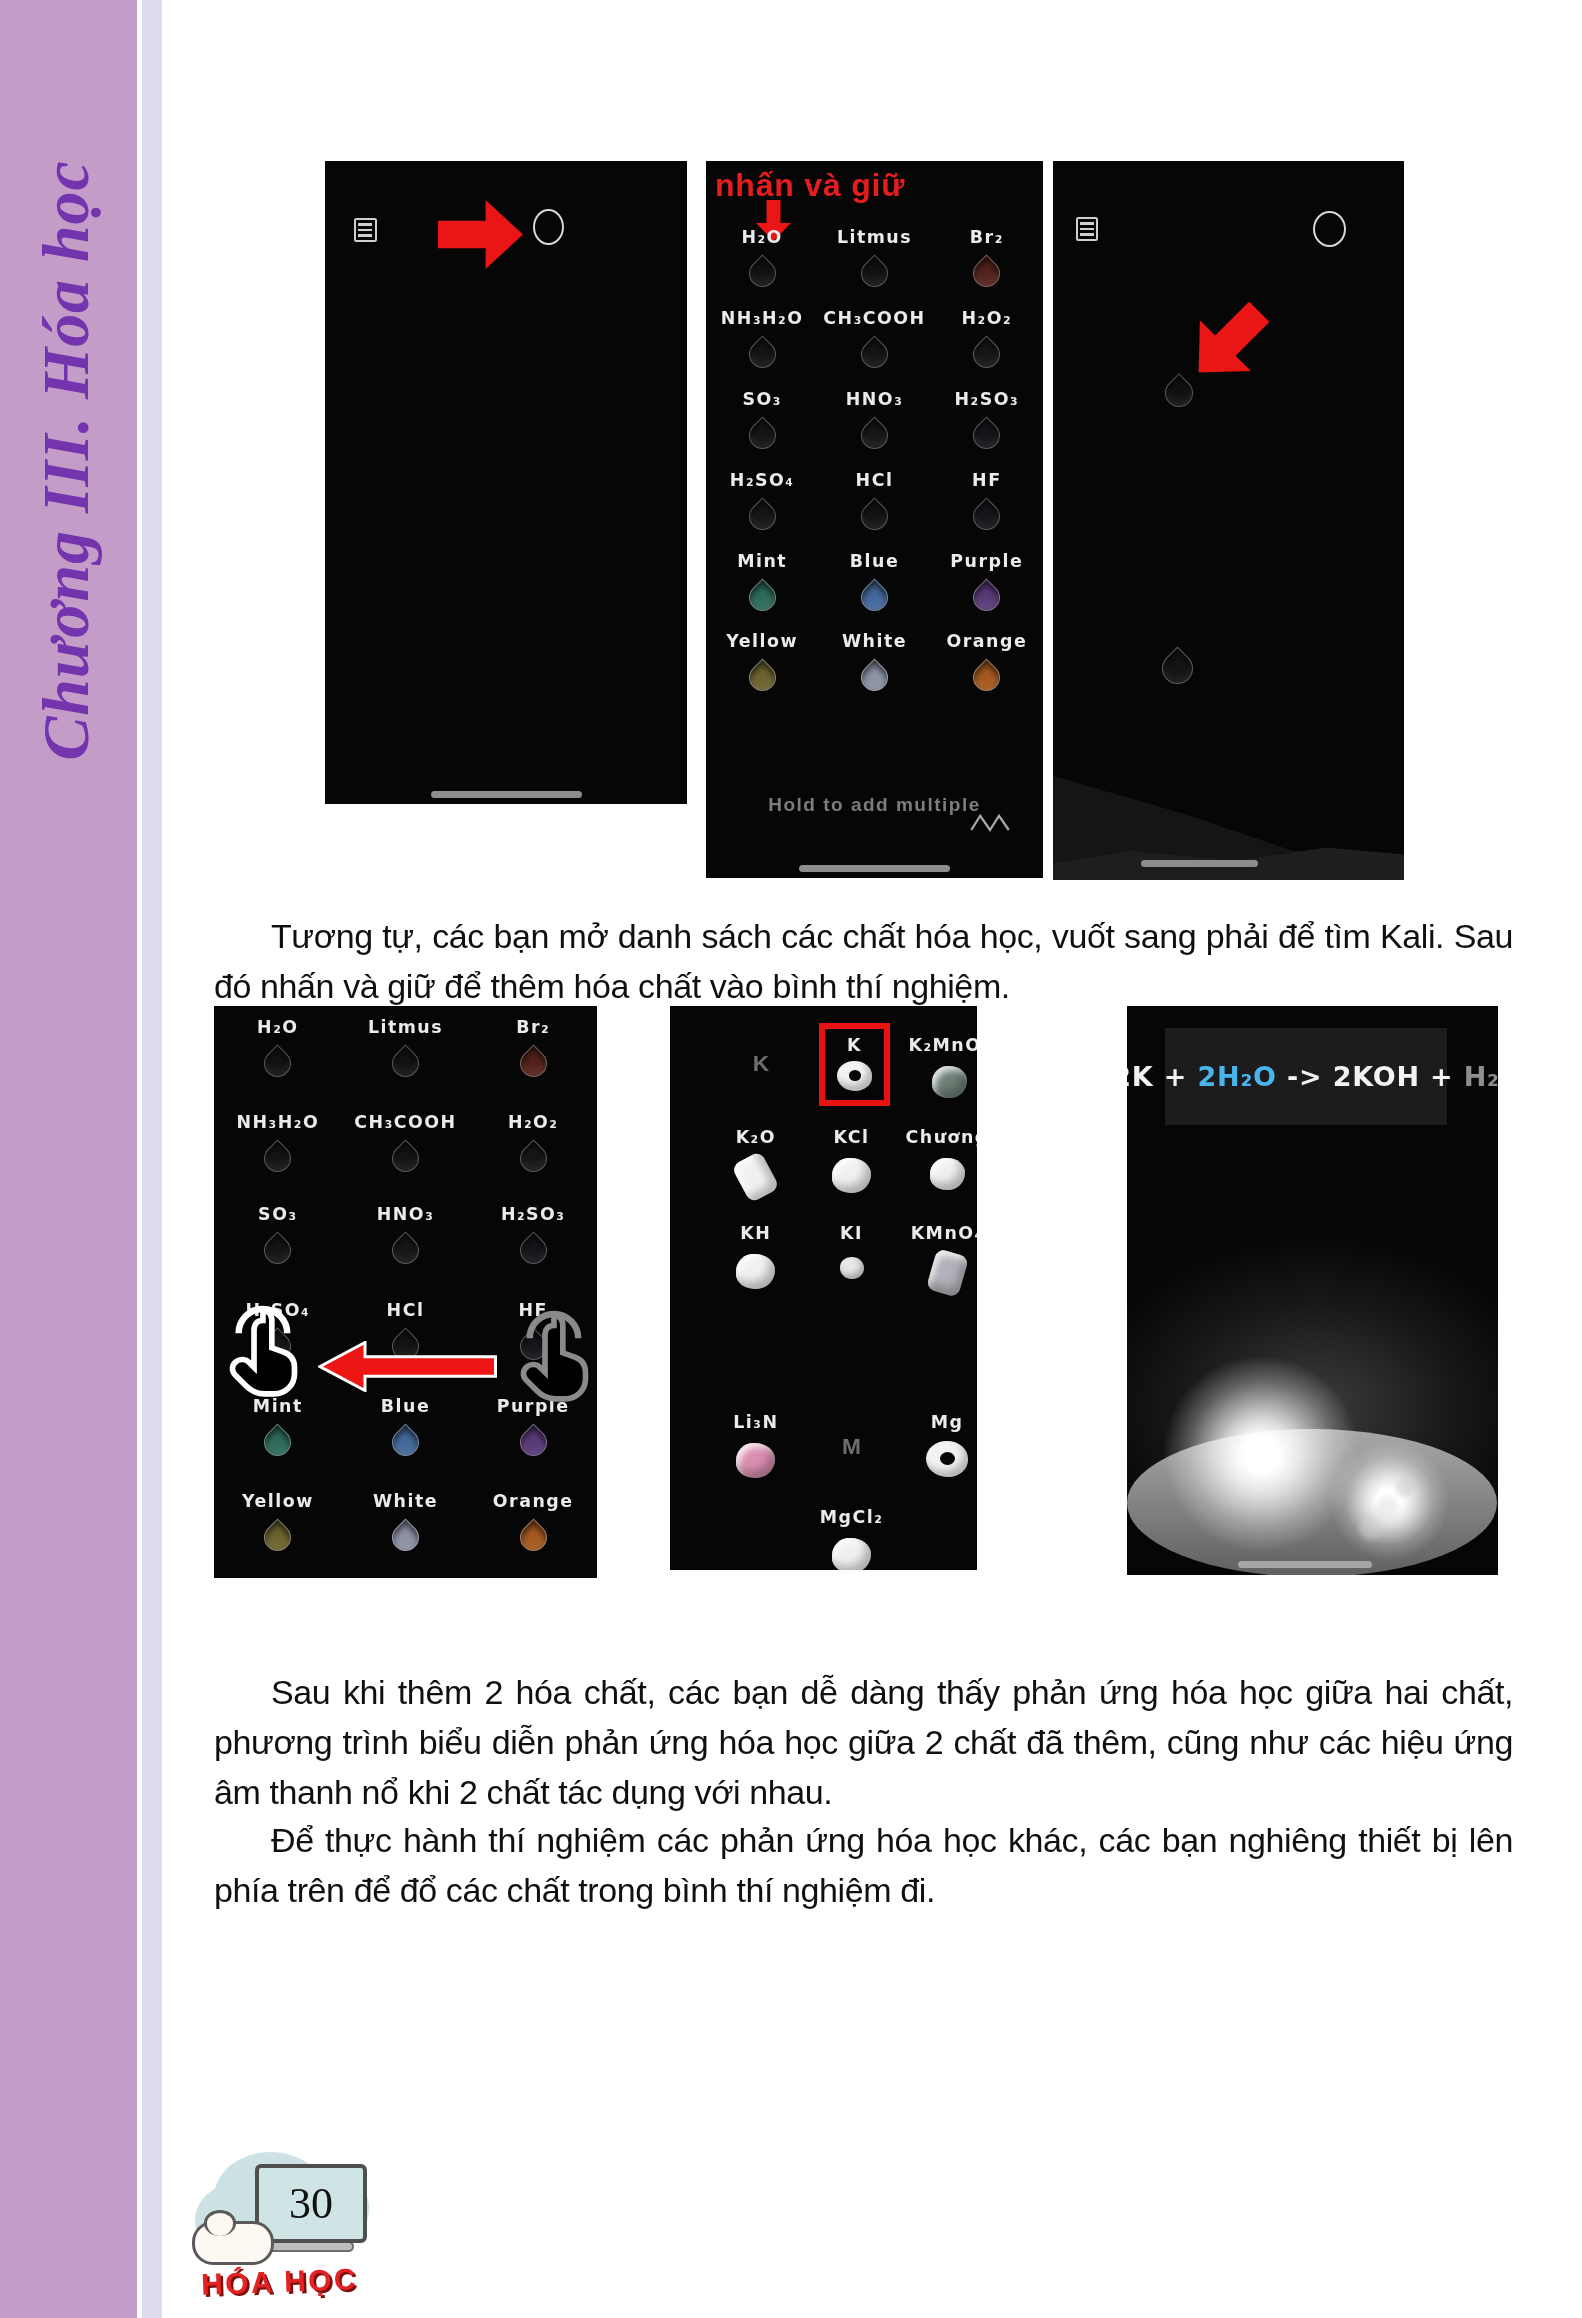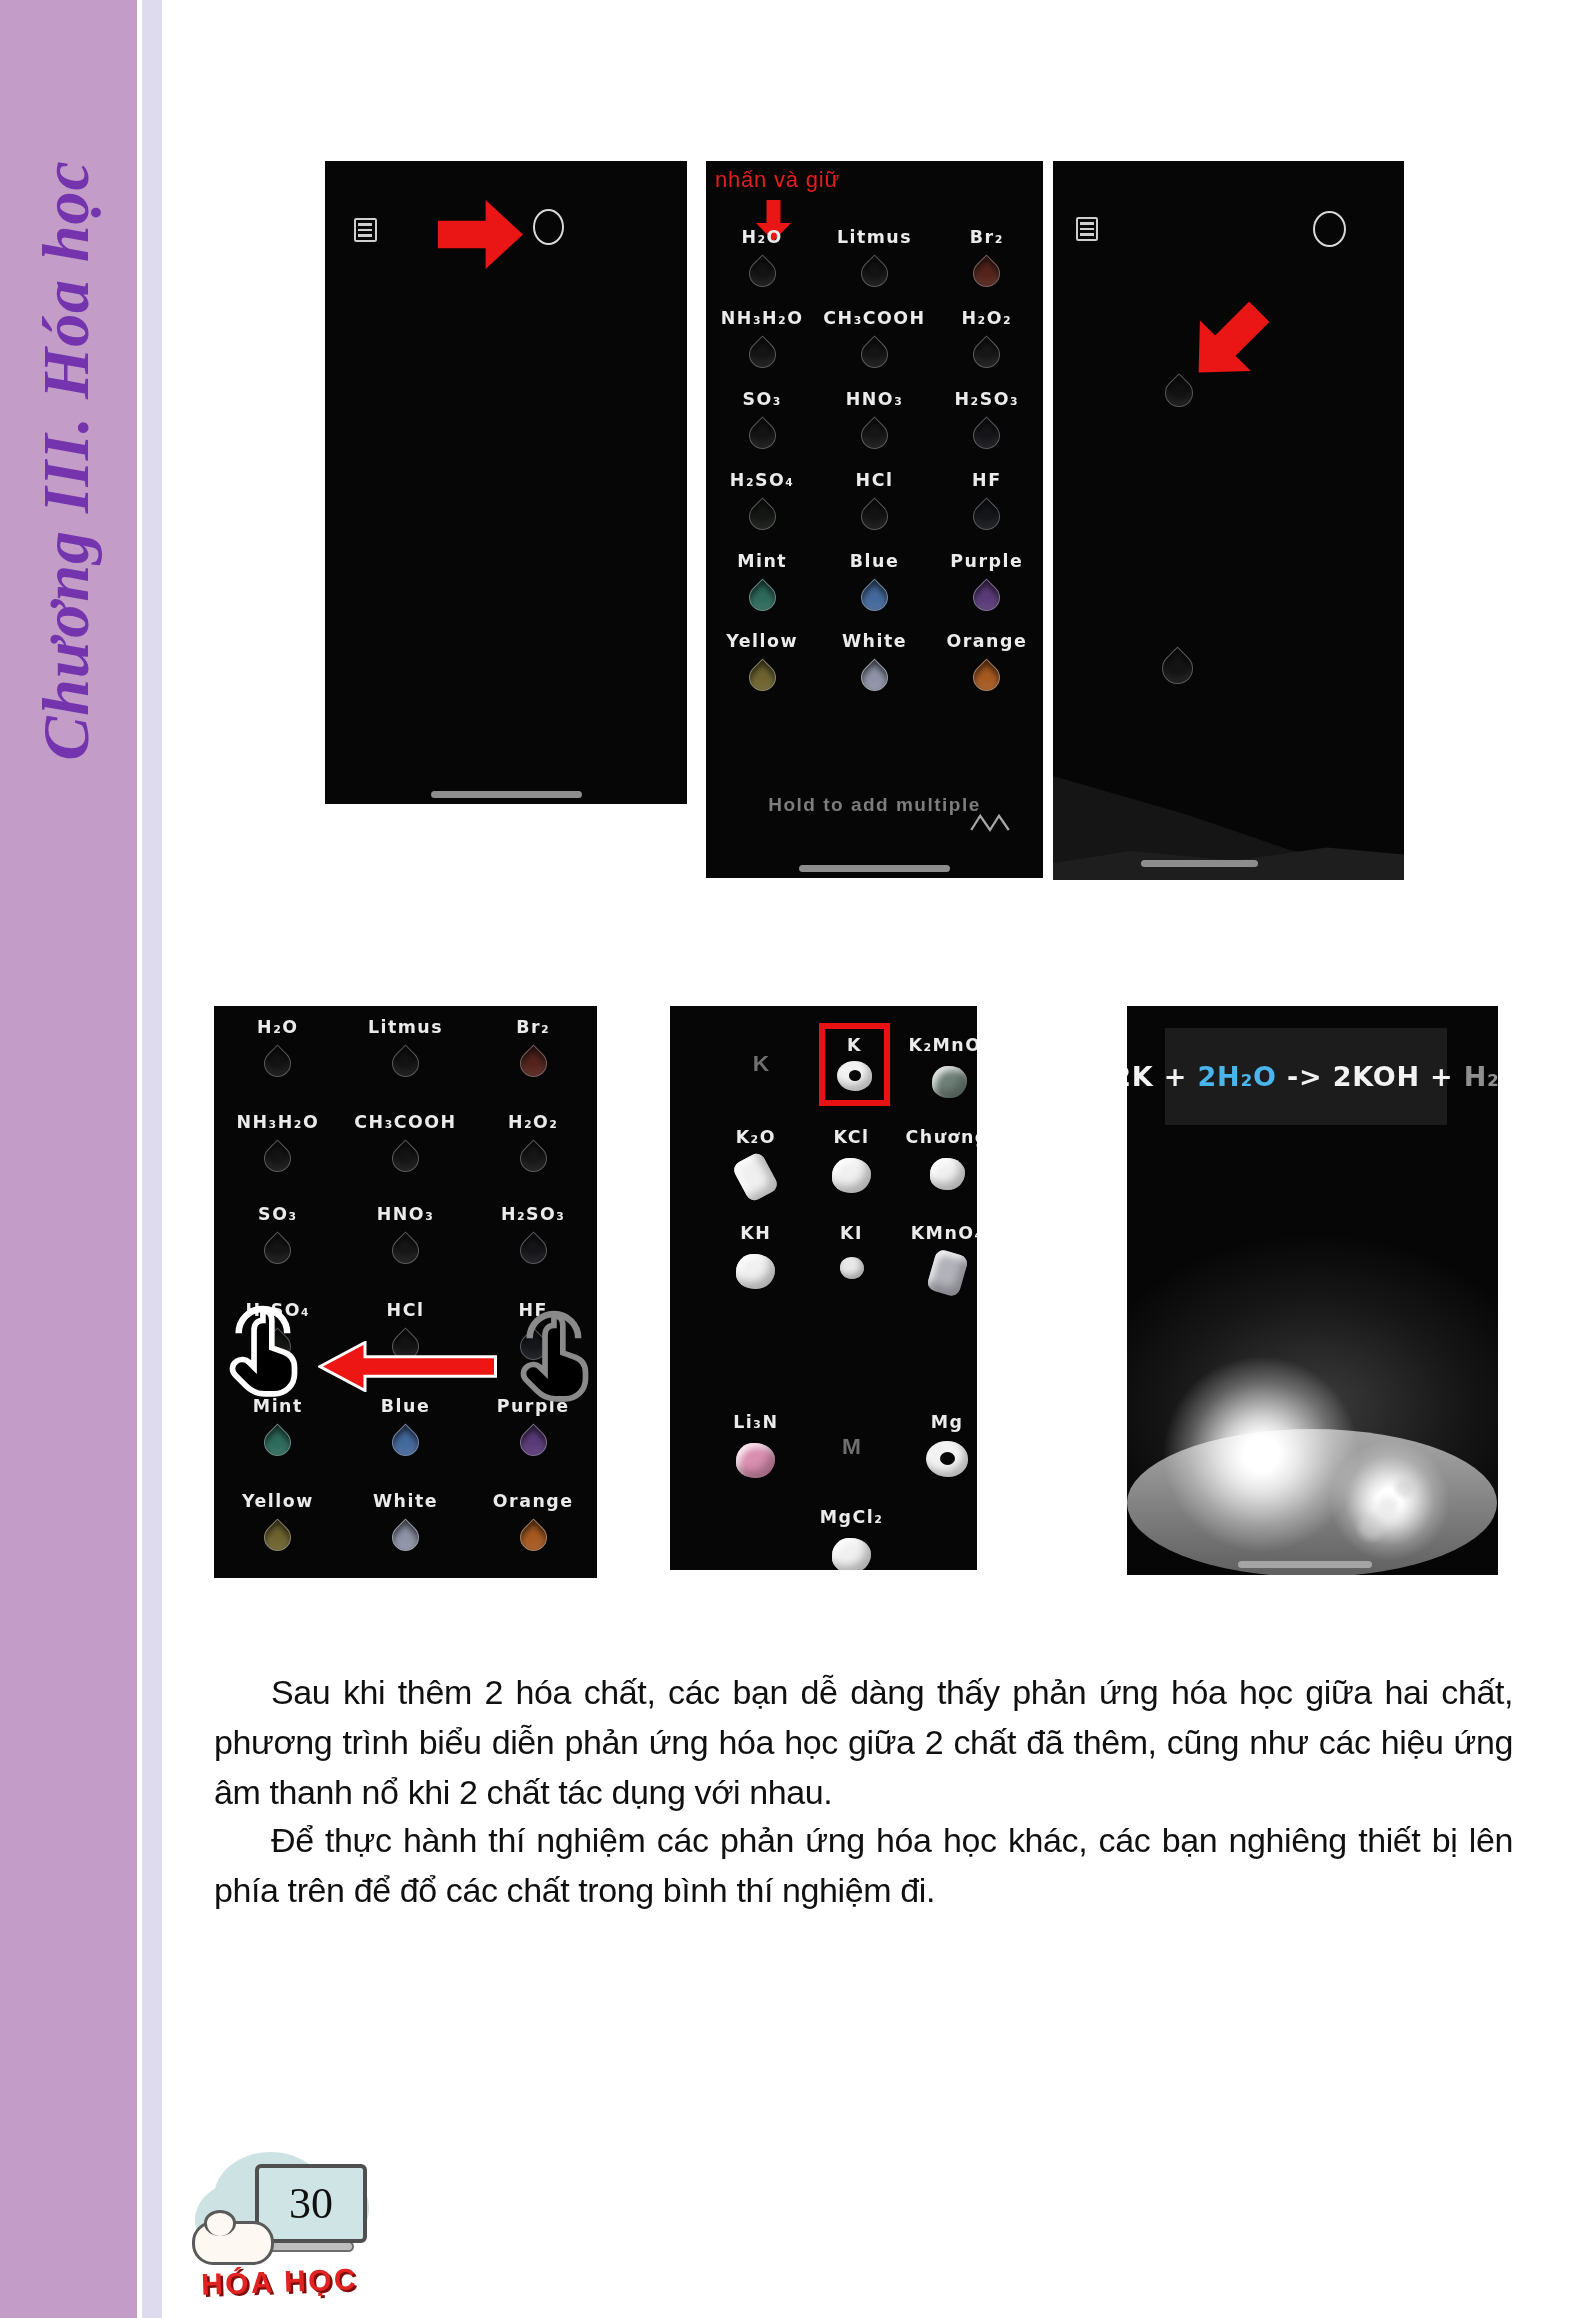--- a/index.html
+++ b/index.html
@@ -25,21 +25,21 @@
   .menu-icon{position:absolute;width:22.7px;height:24px;border:2.3px solid #cfcfcf;border-radius:2.3px;
     display:flex;flex-direction:column;justify-content:space-evenly;padding:0 2.3px;box-sizing:border-box;}
   .menu-icon i{display:block;height:2.3px;background:#cfcfcf;}
   .circle-btn{position:absolute;border:2.3px solid #d8d8d8;border-radius:50%;}
 
   .arrow-right{position:absolute;background:#ea1515;
     clip-path:polygon(0 30%,56% 30%,56% 0,100% 50%,56% 100%,56% 70%,0 70%);}
   .arrow-down{position:absolute;background:#ea1515;
     clip-path:polygon(30% 0,70% 0,70% 56%,100% 56%,50% 100%,0 56%,30% 56%);}
 
-  .callout{position:absolute;color:#e51d1d;font-size:22px;font-weight:400;letter-spacing:0.8px;}
+  .callout{position:absolute;color:#e51d1d;font-size:32px;font-weight:700;letter-spacing:0.8px;}
 
   
   .crow{position:absolute;left:0;right:0;display:flex;}
   .cell{flex:1;display:flex;flex-direction:column;align-items:center;}
   .chem-label{color:#ebebeb;font-size:17.4px;font-weight:700;letter-spacing:1.5px;white-space:nowrap;
     font-family:"DejaVu Sans","Liberation Sans",sans-serif;}
   .drop{width:25px;height:25px;margin-top:13px;border-radius:0 50% 50% 50%;transform:rotate(45deg);
     border:0.8px solid rgba(175,175,175,0.45);background:#131313;
     box-shadow:inset -3.8px -3.8px 7.6px rgba(255,255,255,0.07),inset 3px 3px 6px rgba(0,0,0,0.65);}
   .hint{position:absolute;width:100%;text-align:center;color:#7d7d7d;font-size:19px;font-weight:700;letter-spacing:1.5px;}
@@ -218,20 +218,21 @@
       </div>
     <div class="circle-btn" style="left:260px;top:50px;width:29px;height:32px;"></div>
     <div class="arrow-right" style="left:133px;top:145px;width:86px;height:72px;transform:rotate(135deg);"></div>
     <div class="drop" style="position:absolute;left:112px;top:205px;width:26px;height:26px;background:#121212;"></div>
     <div class="drop" style="position:absolute;left:109px;top:479px;width:29px;height:29px;background:#141414;"></div>
     <div class="terrain1"></div>
     <div class="terrain2"></div>
     <div class="homebar" style="left:88px;top:699px;width:117px;"></div>
   </div>
 
+  <div class="para" style="top:911px;">Tương tự, các bạn mở danh sách các chất hóa học, vuốt sang phải để tìm Kali. Sau đó nhấn và giữ để thêm hóa chất vào bình thí nghiệm.</div>
 
   <div class="phone" style="left:214px;top:1006px;width:383px;height:572px;">
     <div class="crow" style="top:10.6px;">
       <div class="cell">
           <div class="chem-label">H₂O</div>
           <div class="drop" style="background: rgb(19, 19, 19);"></div>
         </div>
       <div class="cell">
           <div class="chem-label">Litmus</div>
           <div class="drop" style="background: rgb(19, 19, 19);"></div>

